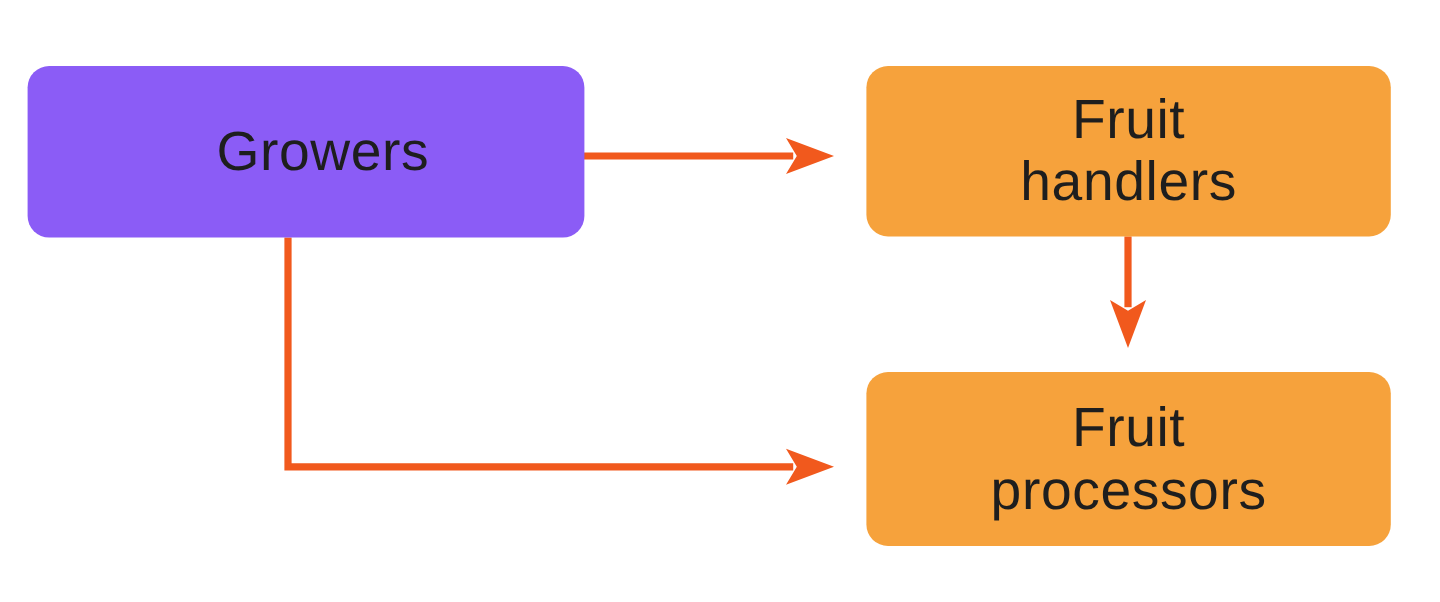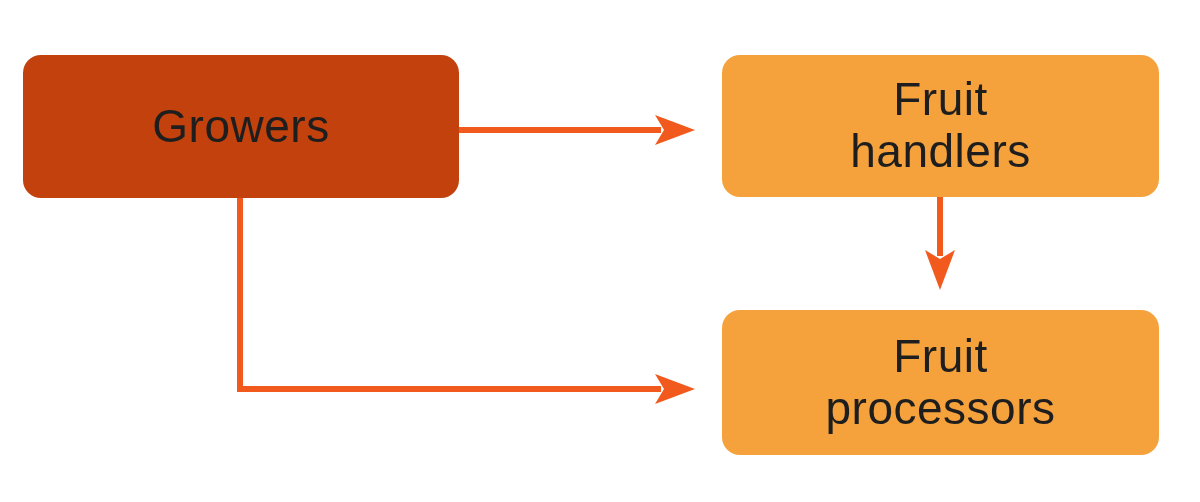--- a/index.html
+++ b/index.html
@@ -73,21 +73,21 @@
       <line x1="940" y1="197" x2="940" y2="256" stroke-width="6" stroke="#F1591D"></line>
       <polygon points="925,250 940,290 955,250 940,259" fill="#F1591D"></polygon>
     </g>
 
     <g>
       <polyline points="240,198 240,389 661,389" fill="none" stroke-width="6" stroke="#F1591D"></polyline>
       <polygon points="655,374 695,389 655,404 664,389" fill="#F1591D"></polygon>
     </g>
   </svg>
 
-  <div class="node node-growers" style="background-color: #c2410c;">
+  <div class="node node-growers" style="background-color: #8b5cf6; padding-left: 28px;">
     <span class="node-label" style="color: rgb(30, 30, 30);">Growers</span>
   </div>
 
   <div class="node node-fruit-handlers" style="background-color: rgb(246, 162, 60);">
     <span class="node-label" style="color: rgb(30, 30, 30);">Fruit
 handlers</span>
   </div>
 
   <div class="node node-fruit-processors" style="background-color: rgb(246, 162, 60);">
     <span class="node-label" style="color: rgb(30, 30, 30);">Fruit

